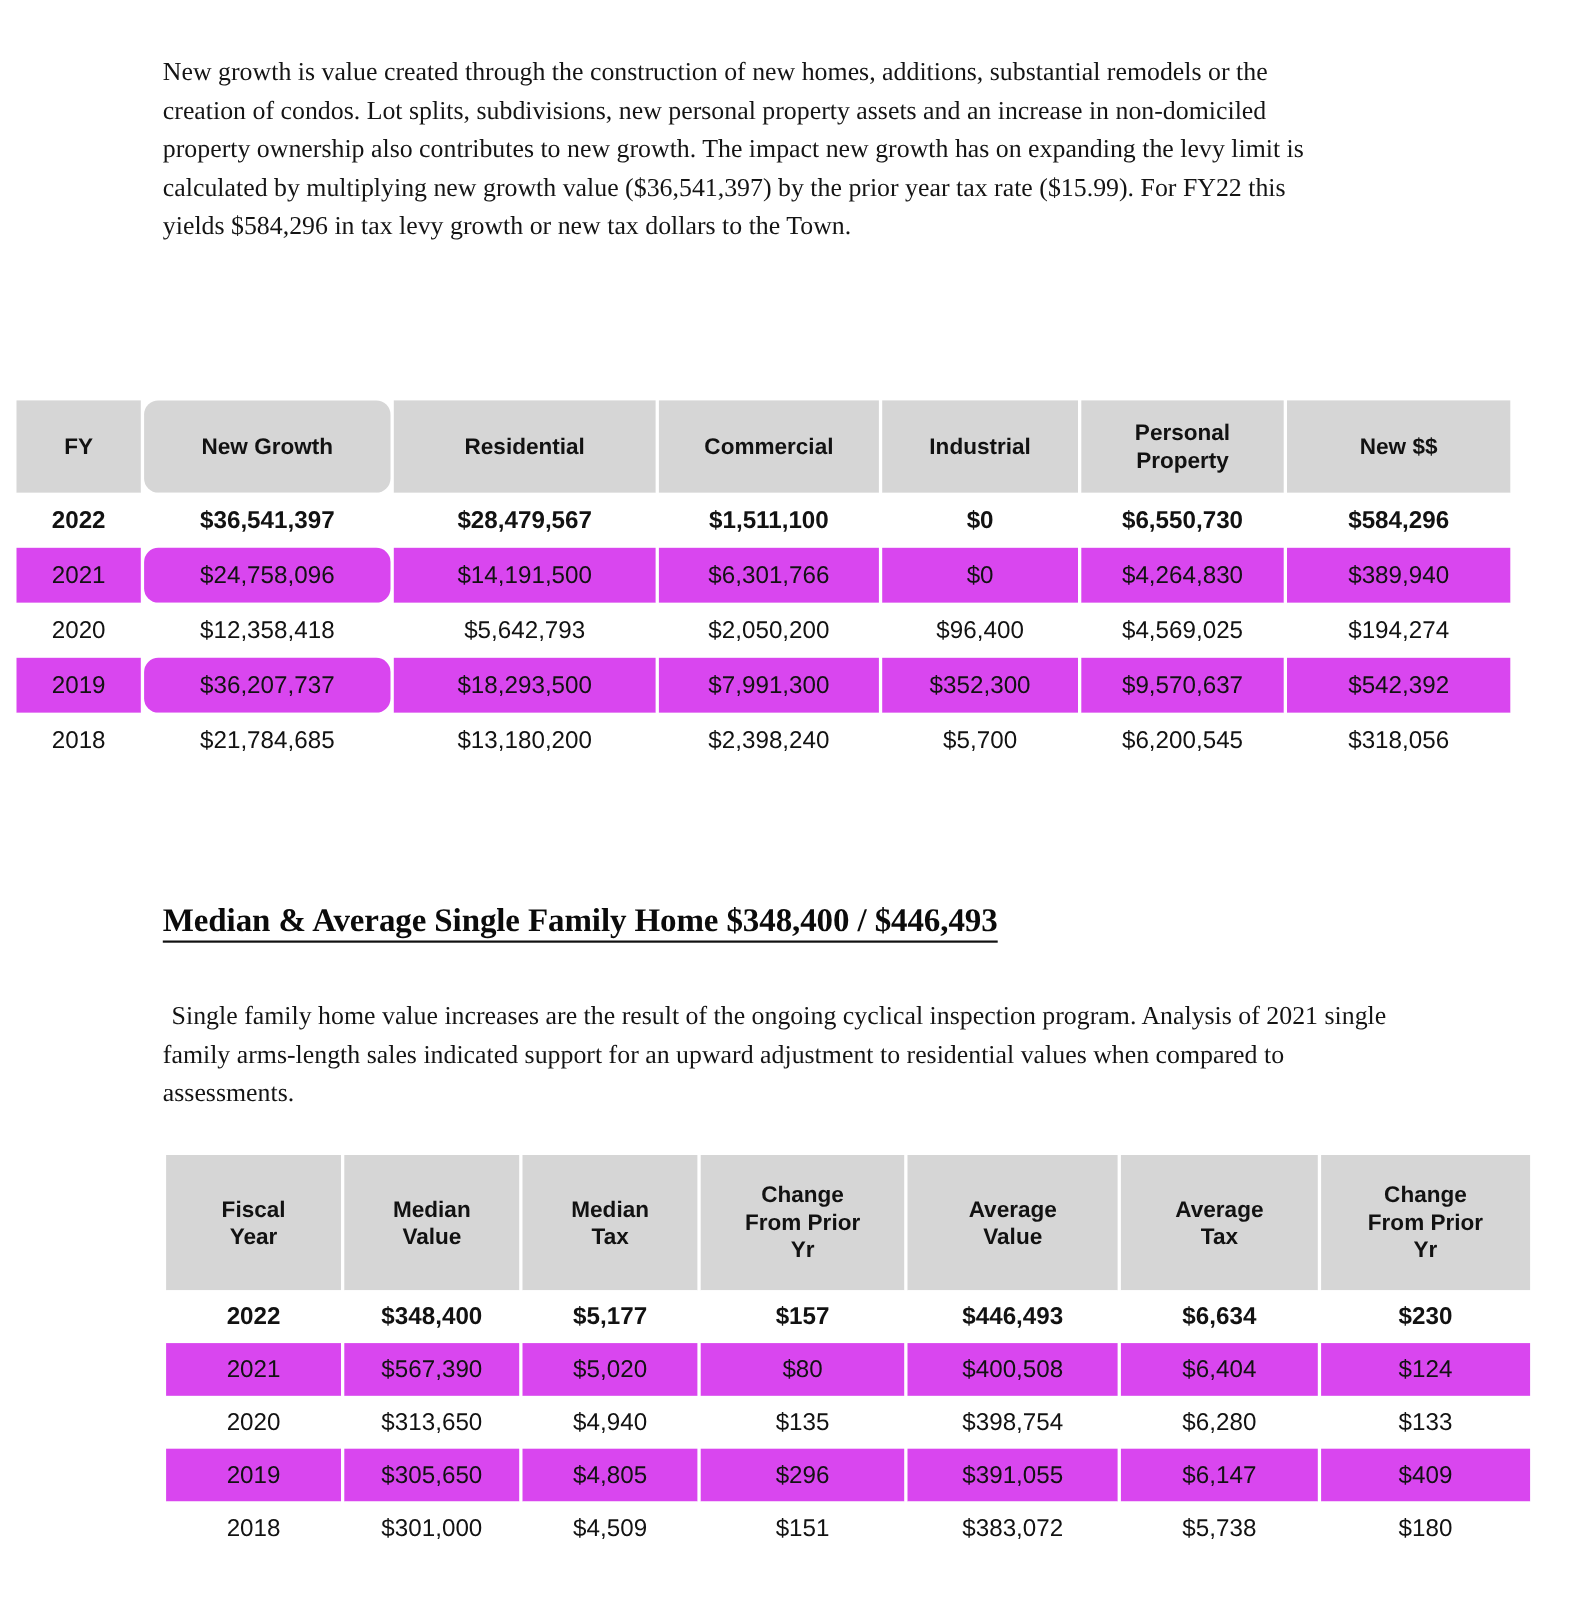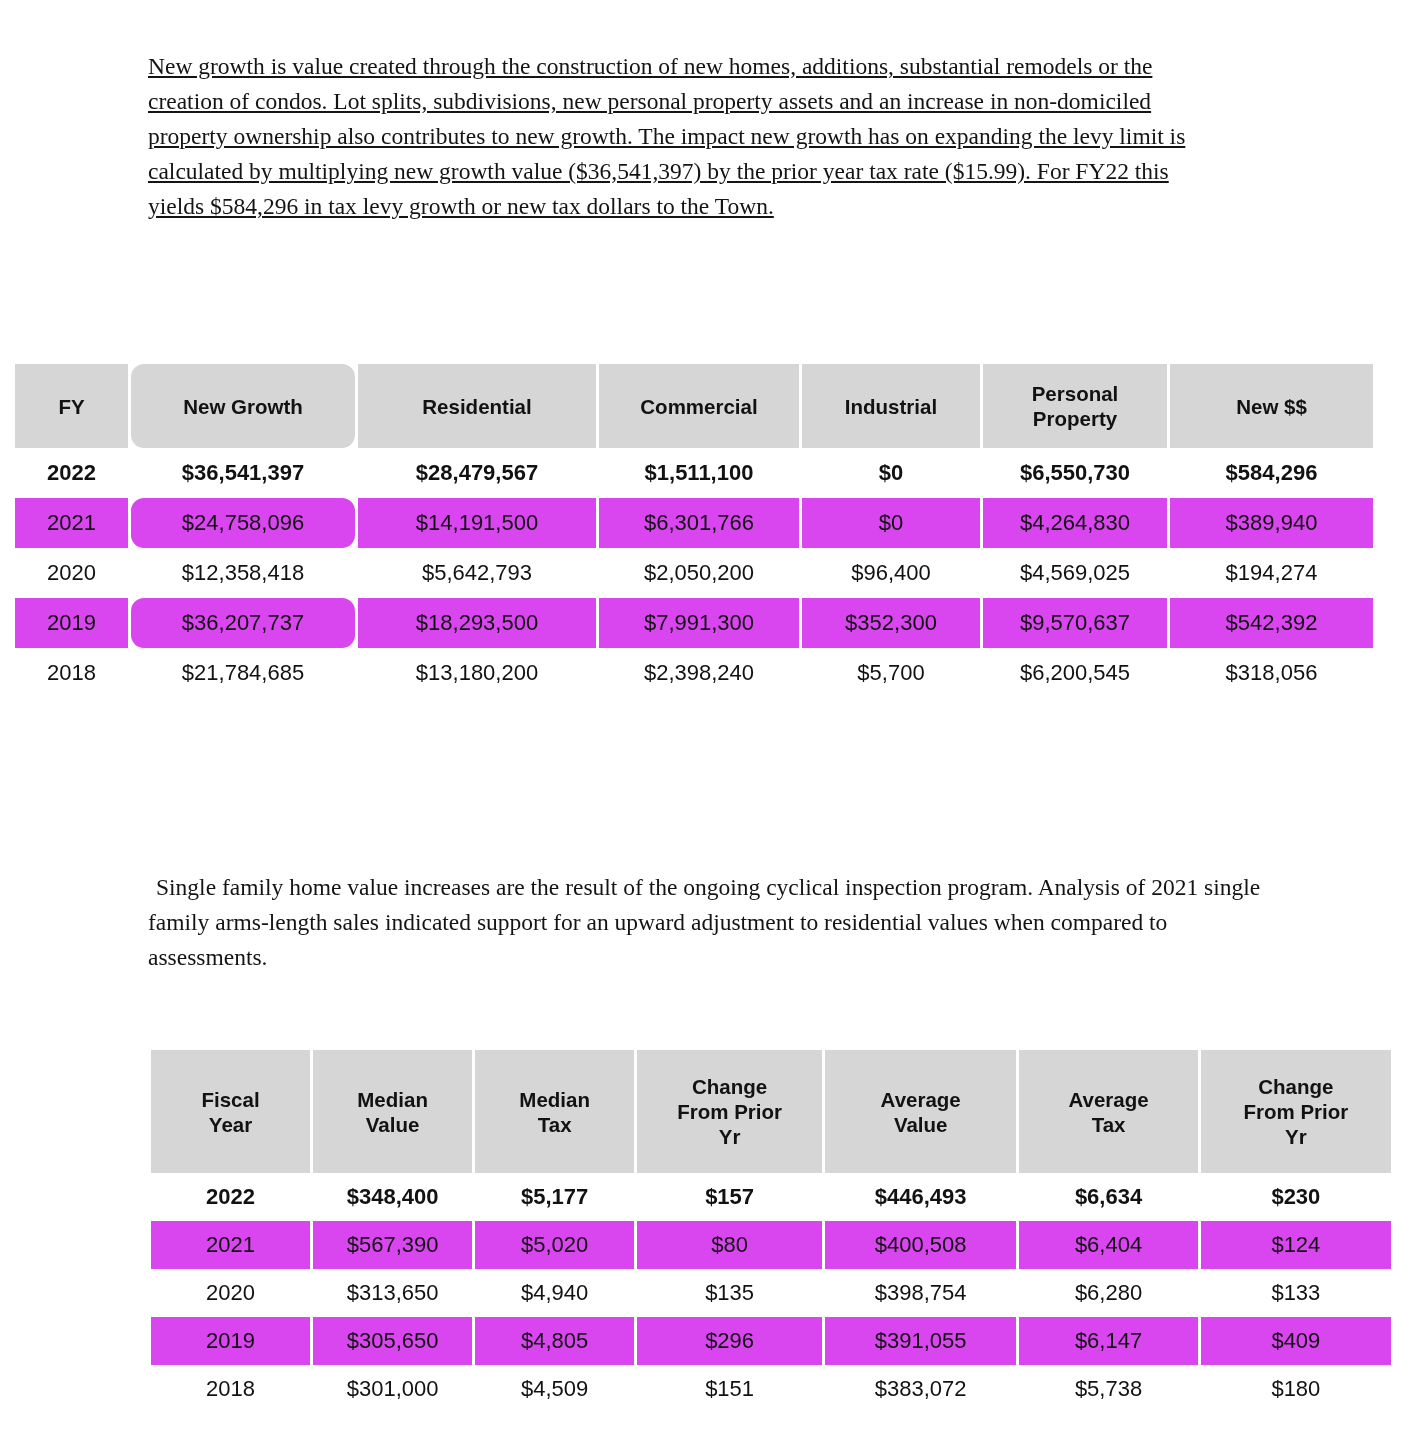--- a/index.html
+++ b/index.html
@@ -74,21 +74,21 @@
     background: #ffffff;
   }
 
   
   #block-new-growth {
     position: absolute;
     left: 148px;
     top: 44px;
     width: 1120px;
   }
-  #block-new-growth .body-para { margin-top: 5px; width: 1060px; text-decoration: underline; }
+  #block-new-growth .body-para { margin-top: 5px; width: 1060px; }
 
   #table-new-growth-wrap {
     position: absolute;
     left: 12px;
     top: 364px;
     width: 1358px;
   }
   #table-new-growth { width: 1358px; }
   #table-new-growth th.col-fy,  #table-new-growth td.col-fy  { width: 113px; }
   #table-new-growth th.col-ng,  #table-new-growth td.col-ng  { width: 224px; border-radius: 13px; }
@@ -192,20 +192,21 @@
         <td class="col-com">$2,398,240</td>
         <td class="col-ind">$5,700</td>
         <td class="col-pp">$6,200,545</td>
         <td class="col-new">$318,056</td>
       </tr>
     </tbody>
   </table>
 </div>
 
 <div id="block-median">
+  <div class="section-heading">Median &amp; Average Single Family Home $348,400 / $446,493</div>
   <p class="body-para indent-first">Single family home value increases are the result of the ongoing cyclical inspection program. Analysis of 2021 single family arms-length sales indicated support for an upward adjustment to residential values when compared to assessments.</p>
 </div>
 
 <div id="table-median-wrap">
   <table id="table-median" class="scan-table">
     <thead>
       <tr>
         <th class="col-fy">
           <div>Fiscal</div>
           <div>Year</div>

